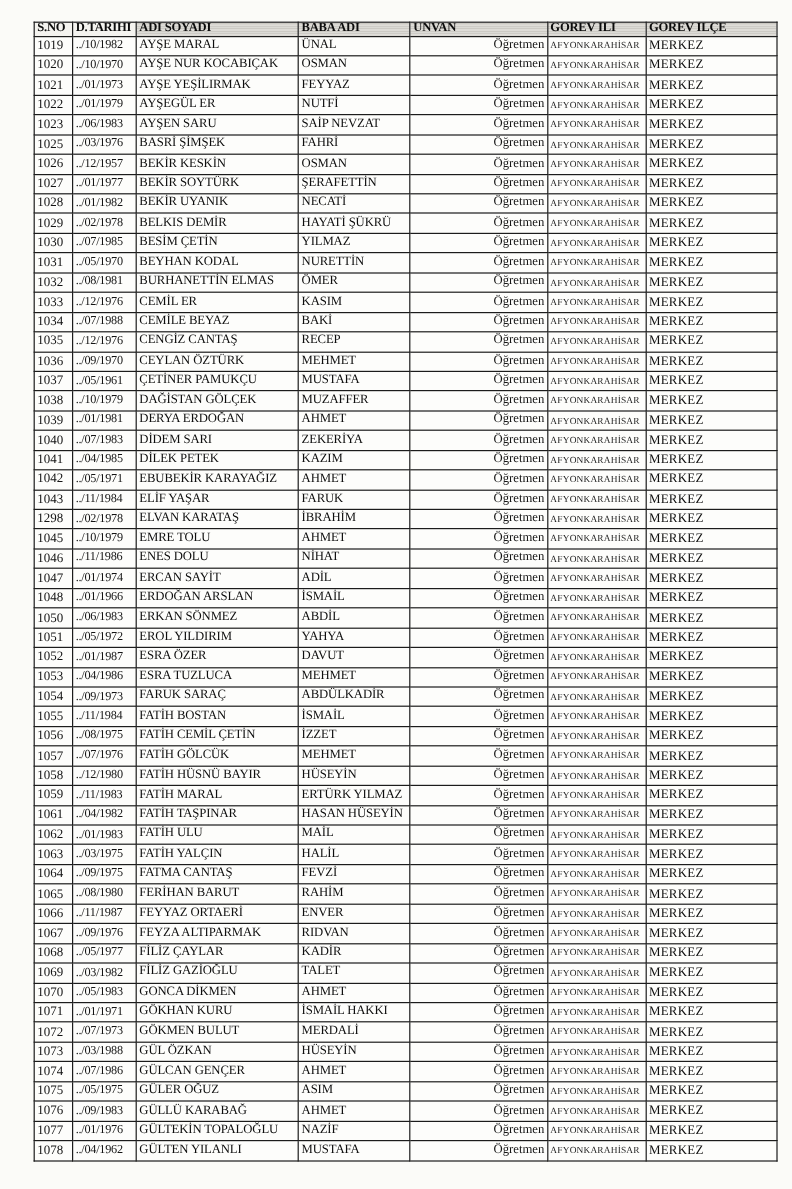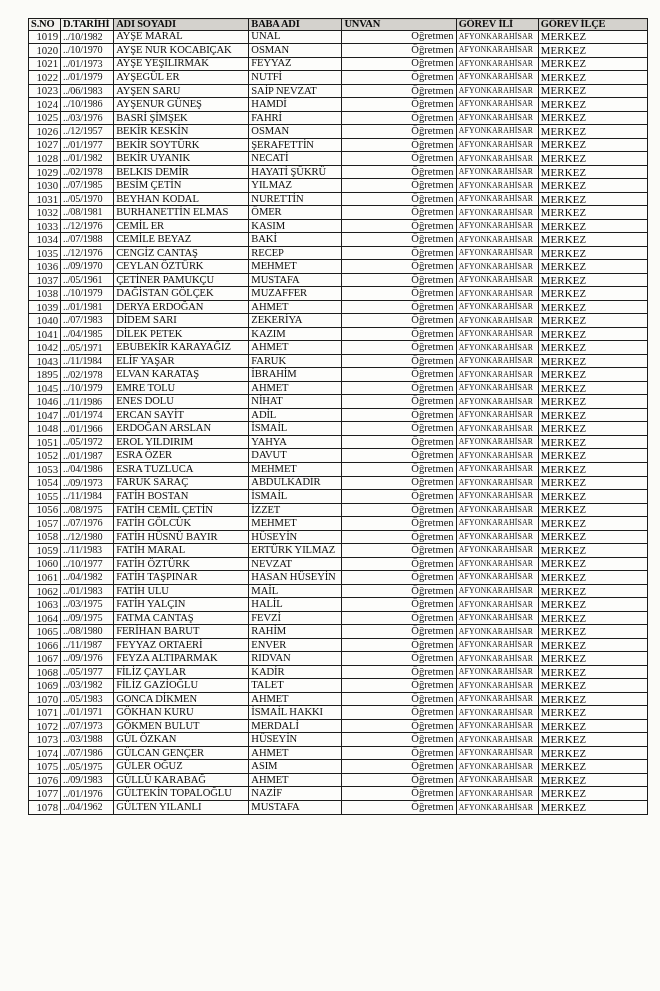--- a/index.html
+++ b/index.html
@@ -15,21 +15,21 @@
   }
   .page {
     position: absolute;
     inset: 0;
   }
   table.roster {
     position: absolute;
     left: 28px;
     top: 18px;
     width: 620px;
-    height: 797px;
+    height: 950px;
     border-collapse: collapse;
     table-layout: fixed;
     background: #fdfdfb;
   }
   table.roster th,
   table.roster td {
     border: 1.5px solid #1c1c1c;
     padding: 0 2px;
     overflow: hidden;
     white-space: nowrap;
@@ -58,21 +58,21 @@
       rgba(0,0,0,0.07) 0px, rgba(0,0,0,0.07) 1px,
       rgba(255,255,255,0.15) 1px, rgba(255,255,255,0.15) 2px);
   }
   thead th.plain {
     background: #f4f3ef;
   }
 
   
   td.cell-sno {
     font-size: 10.8px;
-    text-align: right;
+    text-align: left;
     color: #141414;
   }
   td.cell-date {
     font-size: 10.2px;
     text-align: left;
     padding-left: 2px;
     letter-spacing: -0.2px;
     color: #141414;
   }
   td.cell-name, td.cell-father {
@@ -168,29 +168,20 @@
         <tr>
           <td class="cell-sno">1023</td>
           <td class="cell-date">../06/1983</td>
           <td class="cell-name">AYŞEN SARU</td>
           <td class="cell-father">SAİP NEVZAT</td>
           <td class="cell-title">Öğretmen</td>
           <td class="cell-province">AFYONKARAHİSAR</td>
           <td class="cell-district">MERKEZ</td>
         </tr>
         <tr>
-          <td class="cell-sno">1024</td>
-          <td class="cell-date">../10/1986</td>
-          <td class="cell-name">AYŞENUR GÜNEŞ</td>
-          <td class="cell-father">HAMDİ</td>
-          <td class="cell-title">Öğretmen</td>
-          <td class="cell-province">AFYONKARAHİSAR</td>
-          <td class="cell-district">MERKEZ</td>
-        </tr>
-        <tr>
           <td class="cell-sno">1025</td>
           <td class="cell-date">../03/1976</td>
           <td class="cell-name">BASRİ ŞİMŞEK</td>
           <td class="cell-father">FAHRİ</td>
           <td class="cell-title">Öğretmen</td>
           <td class="cell-province">AFYONKARAHİSAR</td>
           <td class="cell-district">MERKEZ</td>
         </tr>
         <tr>
           <td class="cell-sno">1026</td>
@@ -348,21 +339,21 @@
         <tr>
           <td class="cell-sno">1043</td>
           <td class="cell-date">../11/1984</td>
           <td class="cell-name">ELİF YAŞAR</td>
           <td class="cell-father">FARUK</td>
           <td class="cell-title">Öğretmen</td>
           <td class="cell-province">AFYONKARAHİSAR</td>
           <td class="cell-district">MERKEZ</td>
         </tr>
         <tr>
-          <td class="cell-sno">1895</td>
+          <td class="cell-sno">1298</td>
           <td class="cell-date">../02/1978</td>
           <td class="cell-name">ELVAN KARATAŞ</td>
           <td class="cell-father">İBRAHİM</td>
           <td class="cell-title">Öğretmen</td>
           <td class="cell-province">AFYONKARAHİSAR</td>
           <td class="cell-district">MERKEZ</td>
         </tr>
         <tr>
           <td class="cell-sno">1045</td>
           <td class="cell-date">../10/1979</td>
@@ -393,20 +384,29 @@
         <tr>
           <td class="cell-sno">1048</td>
           <td class="cell-date">../01/1966</td>
           <td class="cell-name">ERDOĞAN ARSLAN</td>
           <td class="cell-father">İSMAİL</td>
           <td class="cell-title">Öğretmen</td>
           <td class="cell-province">AFYONKARAHİSAR</td>
           <td class="cell-district">MERKEZ</td>
         </tr>
         <tr>
+          <td class="cell-sno">1050</td>
+          <td class="cell-date">../06/1983</td>
+          <td class="cell-name">ERKAN SÖNMEZ</td>
+          <td class="cell-father">ABDİL</td>
+          <td class="cell-title">Öğretmen</td>
+          <td class="cell-province">AFYONKARAHİSAR</td>
+          <td class="cell-district">MERKEZ</td>
+        </tr>
+        <tr>
           <td class="cell-sno">1051</td>
           <td class="cell-date">../05/1972</td>
           <td class="cell-name">EROL YILDIRIM</td>
           <td class="cell-father">YAHYA</td>
           <td class="cell-title">Öğretmen</td>
           <td class="cell-province">AFYONKARAHİSAR</td>
           <td class="cell-district">MERKEZ</td>
         </tr>
         <tr>
           <td class="cell-sno">1052</td>
@@ -469,29 +469,20 @@
           <td class="cell-father">HÜSEYİN</td>
           <td class="cell-title">Öğretmen</td>
           <td class="cell-province">AFYONKARAHİSAR</td>
           <td class="cell-district">MERKEZ</td>
         </tr>
         <tr>
           <td class="cell-sno">1059</td>
           <td class="cell-date">../11/1983</td>
           <td class="cell-name">FATİH MARAL</td>
           <td class="cell-father">ERTÜRK YILMAZ</td>
-          <td class="cell-title">Öğretmen</td>
-          <td class="cell-province">AFYONKARAHİSAR</td>
-          <td class="cell-district">MERKEZ</td>
-        </tr>
-        <tr>
-          <td class="cell-sno">1060</td>
-          <td class="cell-date">../10/1977</td>
-          <td class="cell-name">FATİH ÖZTÜRK</td>
-          <td class="cell-father">NEVZAT</td>
           <td class="cell-title">Öğretmen</td>
           <td class="cell-province">AFYONKARAHİSAR</td>
           <td class="cell-district">MERKEZ</td>
         </tr>
         <tr>
           <td class="cell-sno">1061</td>
           <td class="cell-date">../04/1982</td>
           <td class="cell-name">FATİH TAŞPINAR</td>
           <td class="cell-father">HASAN HÜSEYİN</td>
           <td class="cell-title">Öğretmen</td>

